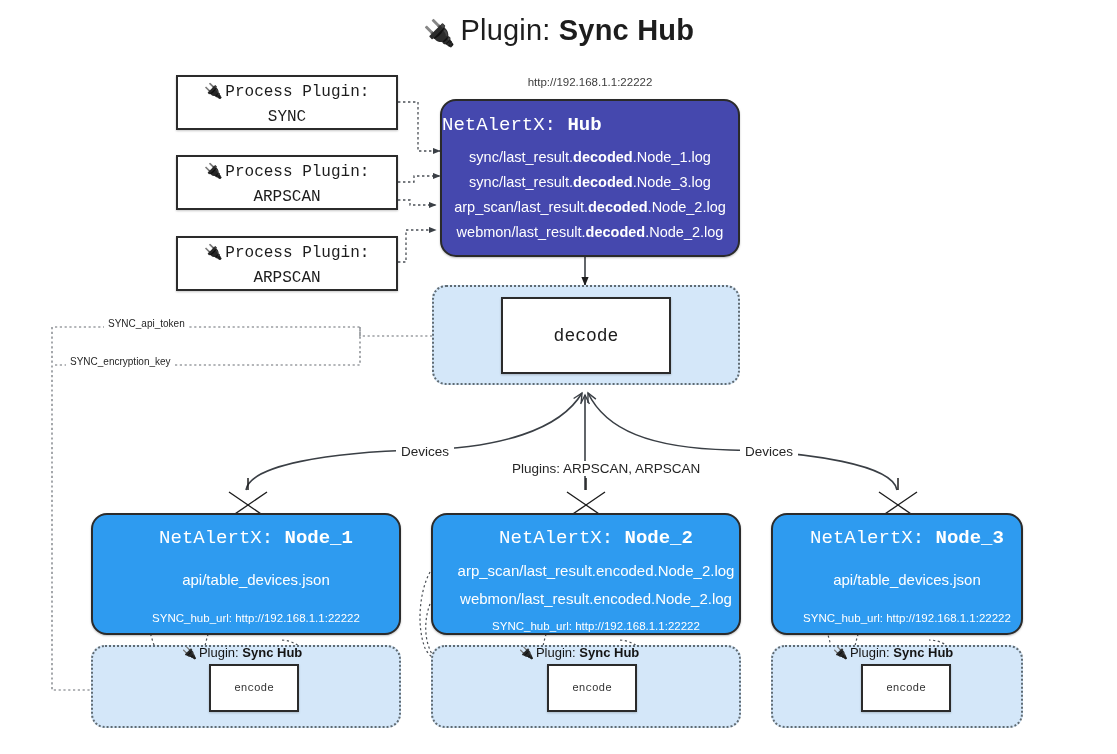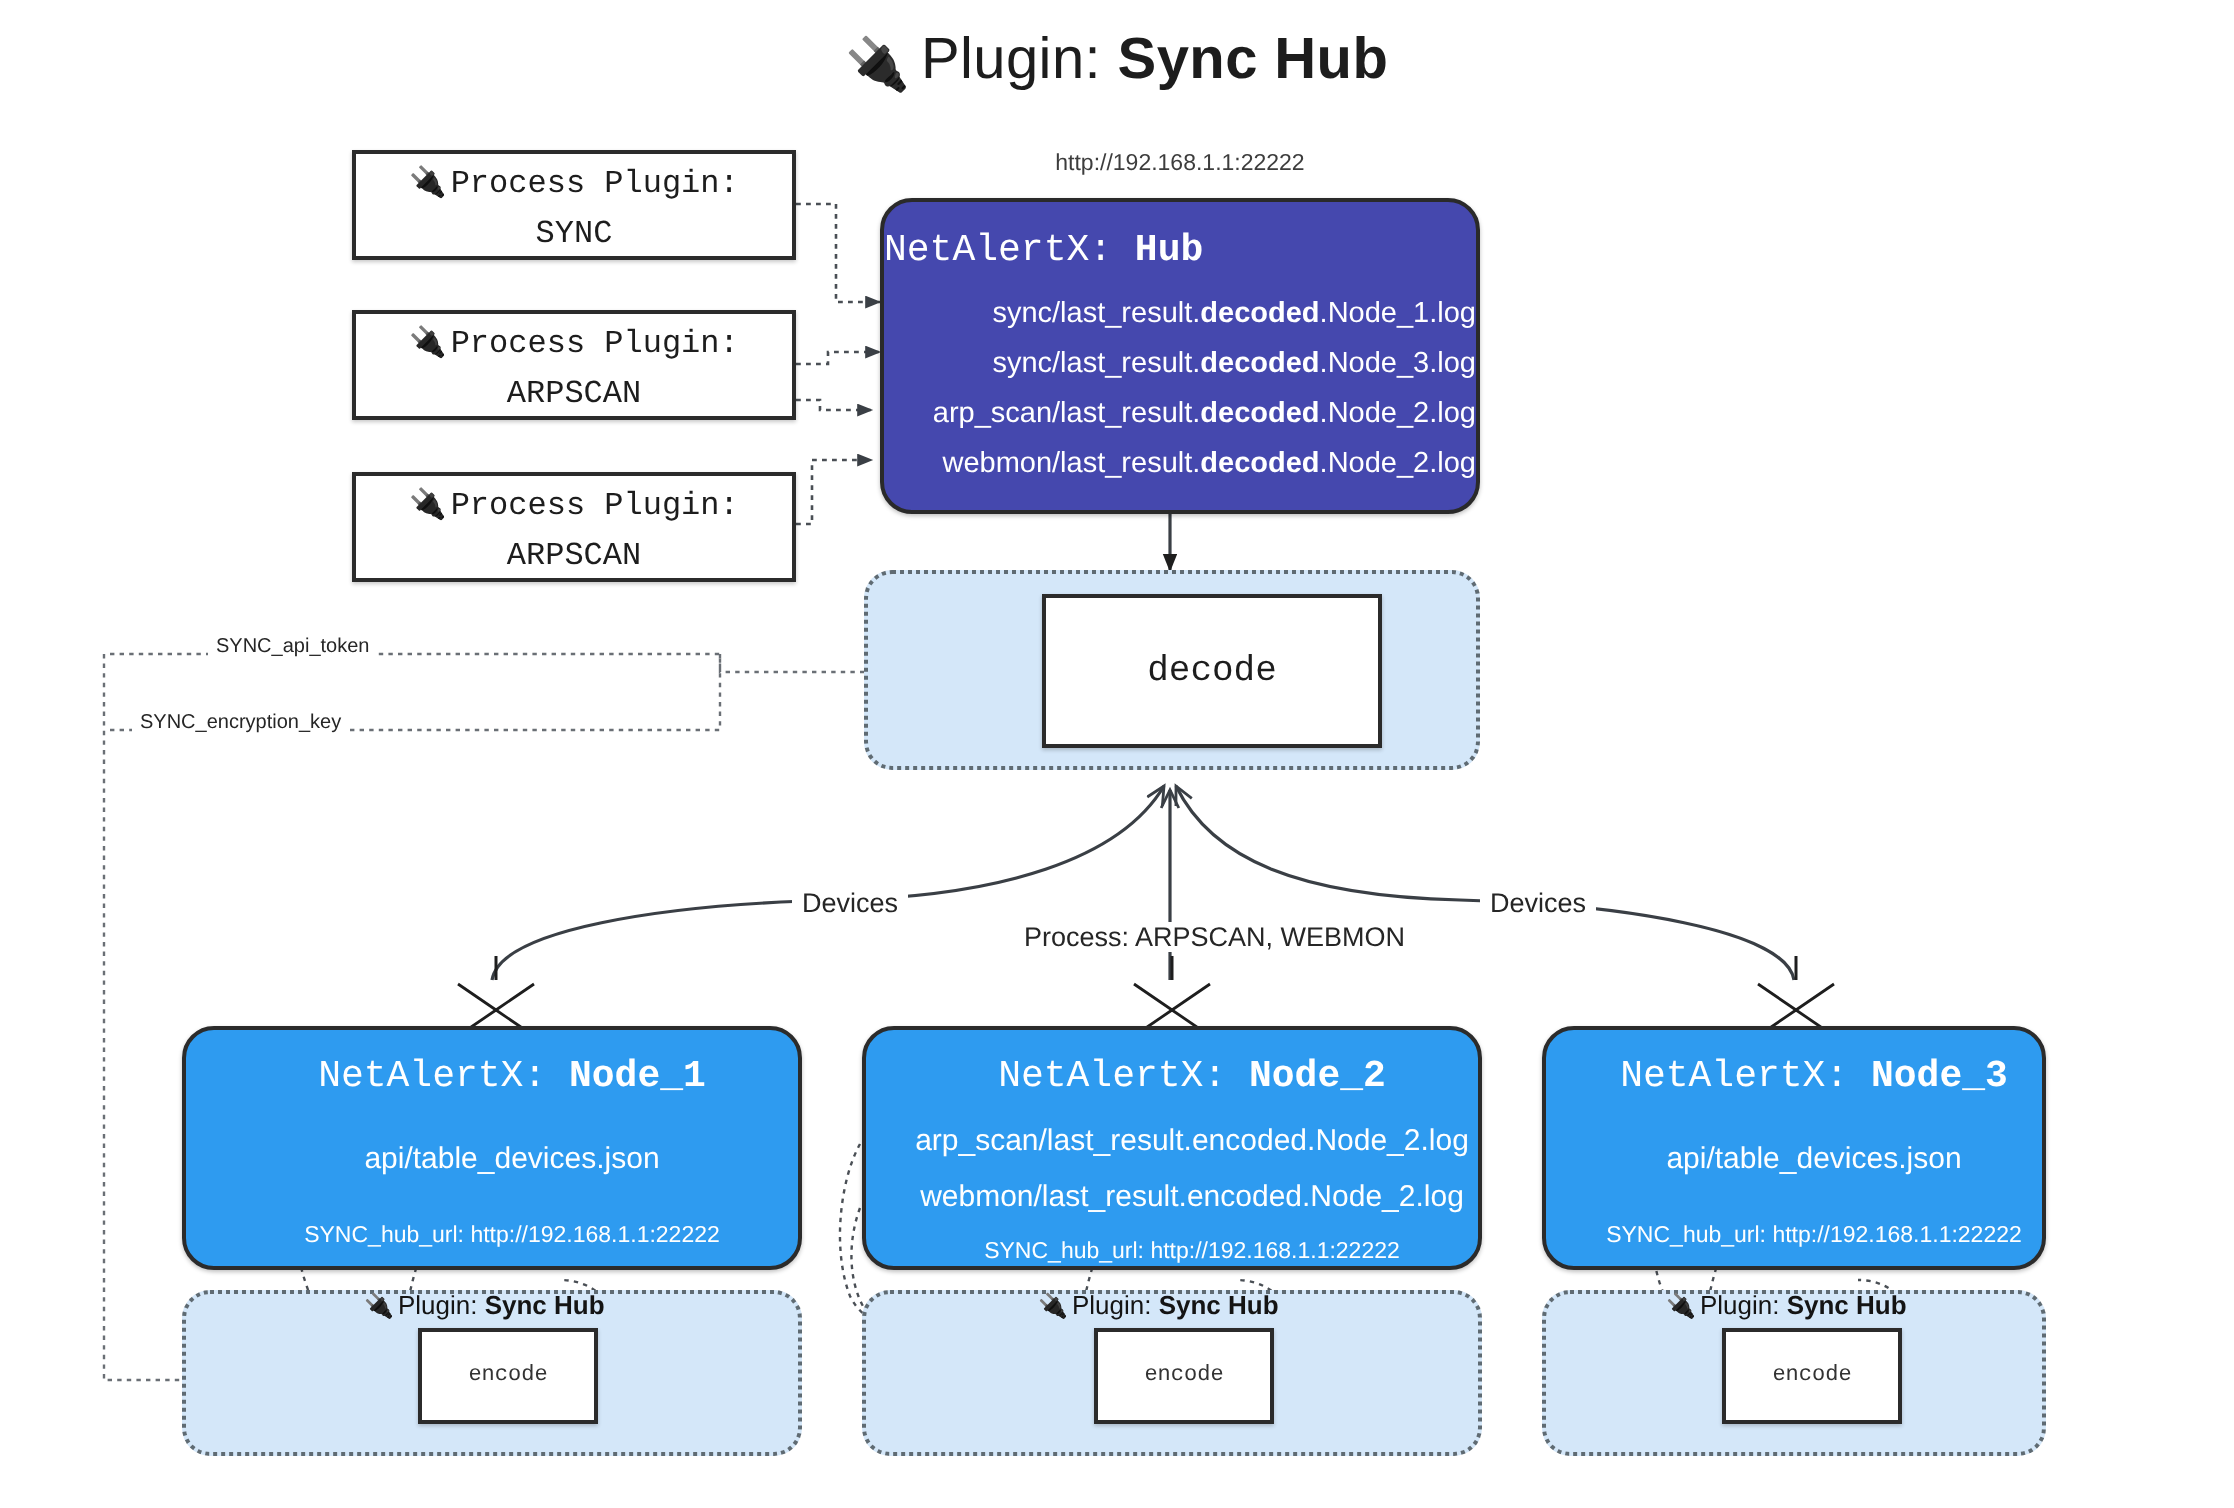--- a/index.html
+++ b/index.html
@@ -20,21 +20,21 @@
 
   
   #hub-url{left:440px;top:76px;width:300px;text-align:center;font-size:11.5px;color:#3d3d3d;}
   #hub{left:440px;top:99px;width:300px;height:158px;background:#4548ae;
        border:2px solid #2a2a2a;border-radius:16px;color:#ffffff;
        box-shadow:0 1px 2px rgba(0,0,0,.25);}
   #hub .hub-title{font-family:"Liberation Mono","DejaVu Sans Mono",monospace;
        font-size:19px;text-align:left;margin-top:13px;white-space:nowrap;}
   #hub .hub-title b{font-weight:700;}
   #hub .logs{margin-top:9px;}
-  #hub .log{font-size:14.5px;line-height:25px;white-space:nowrap;text-align:right;}
+  #hub .log{font-size:14.5px;line-height:25px;white-space:nowrap;text-align:center;}
   #hub .log b{font-weight:700;}
 
   
   .pbox{width:222px;height:55px;background:#ffffff;border:2px solid #2b2b2b;
         box-shadow:0 1px 2px rgba(0,0,0,.22);
         font-family:"Liberation Mono","DejaVu Sans Mono",monospace;font-size:16px;
         line-height:24px;text-align:center;padding-top:3px;}
   .pbox .pl{margin-right:2px;filter:grayscale(1) contrast(1.6) brightness(.5);font-size:15px;}
   #pbox-sync{left:176px;top:75px;}
   #pbox-arpscan{left:176px;top:155px;}
@@ -44,21 +44,21 @@
   .tok{font-size:10px;color:#262626;background:#ffffff;padding:0 4px;white-space:nowrap;}
   #tok-api{left:104px;top:318px;}
   #tok-enc{left:66px;top:356px;}
 
   
   #decode-wrap{left:432px;top:285px;width:308px;height:100px;background:#d4e7f9;
        border:2px dotted #5f6b73;border-radius:14px;}
   #decode{left:501px;top:297px;width:170px;height:77px;background:#ffffff;
        border:2px solid #2b2b2b;box-shadow:0 1px 2px rgba(0,0,0,.22);
        font-family:"Liberation Mono","DejaVu Sans Mono",monospace;font-size:18px;
-       display:flex;align-items:center;justify-content:center;margin-left:20px;}
+       display:flex;align-items:center;justify-content:center;}
 
   
   .elabel{font-size:13.5px;color:#262626;background:#ffffff;padding:0 5px;white-space:nowrap;}
   #lbl-dev-l{left:396px;top:444px;}
   #lbl-dev-r{left:740px;top:444px;}
   #lbl-plugins{left:507px;top:461px;}
 
   
   .nbox{background:#2e9bf0;border:2px solid #2b2b2b;border-radius:16px;color:#ffffff;
         box-shadow:0 1px 2px rgba(0,0,0,.25);padding-left:20px;}
@@ -203,21 +203,21 @@
   </div>
 
   <div class="node tok" id="tok-api">SYNC_api_token</div>
   <div class="node tok" id="tok-enc">SYNC_encryption_key</div>
 
   <div class="node" id="decode-wrap"></div>
   <div class="node" id="decode">decode</div>
 
   <div class="node elabel" id="lbl-dev-l">Devices</div>
   <div class="node elabel" id="lbl-dev-r">Devices</div>
-  <div class="node elabel" id="lbl-plugins">Process: ARPSCAN, WEBMON</div>
+  <div class="node elabel" id="lbl-plugins">Plugins: ARPSCAN, ARPSCAN</div>
 
   <div class="node nbox" id="node1">
     <div class="n-title"><span>NetAlertX: </span><b>Node_1</b></div>
     <div class="n-line">api/table_devices.json</div>
     <div class="n-url">SYNC_hub_url: http://192.168.1.1:22222</div>
   </div>
 
   <div class="node nbox" id="node2">
     <div class="n-title"><span>NetAlertX: </span><b>Node_2</b></div>
     <div class="n-lines">

